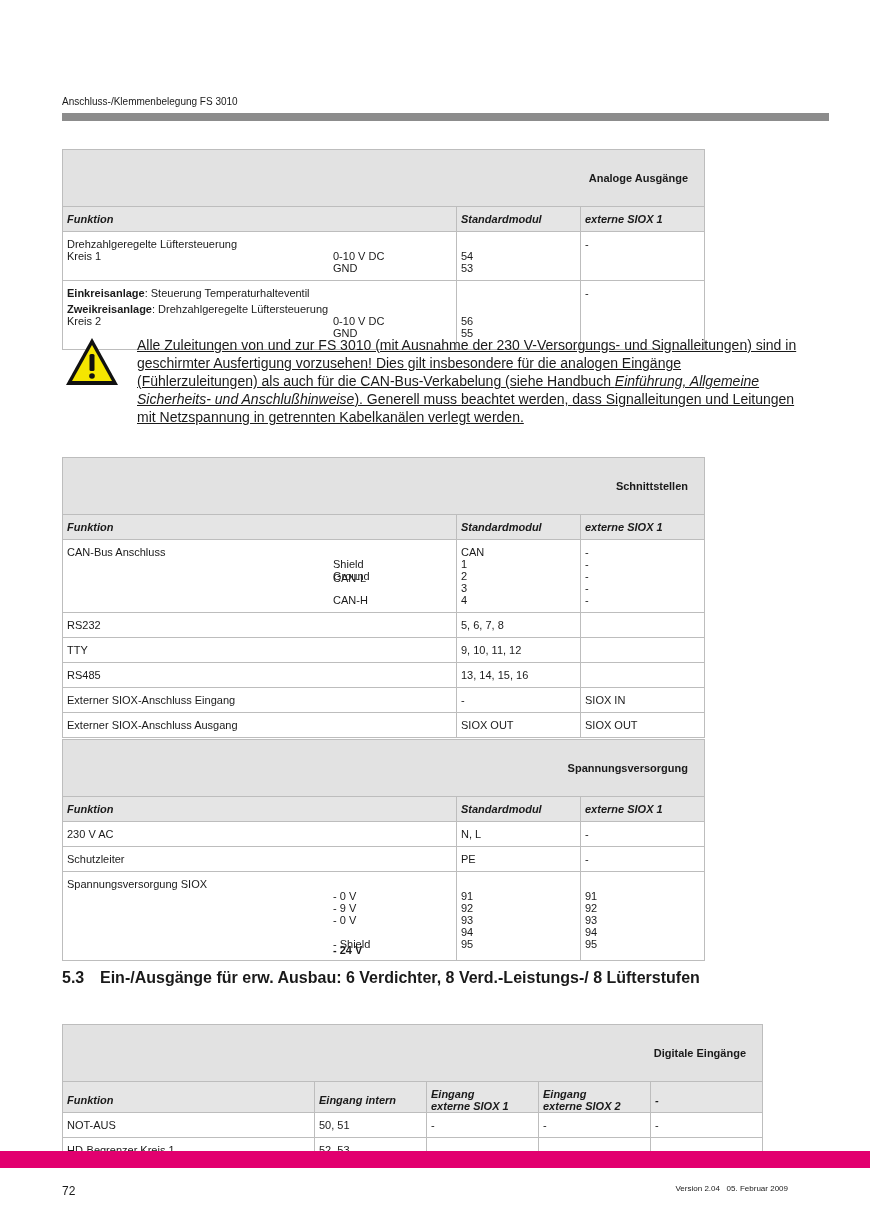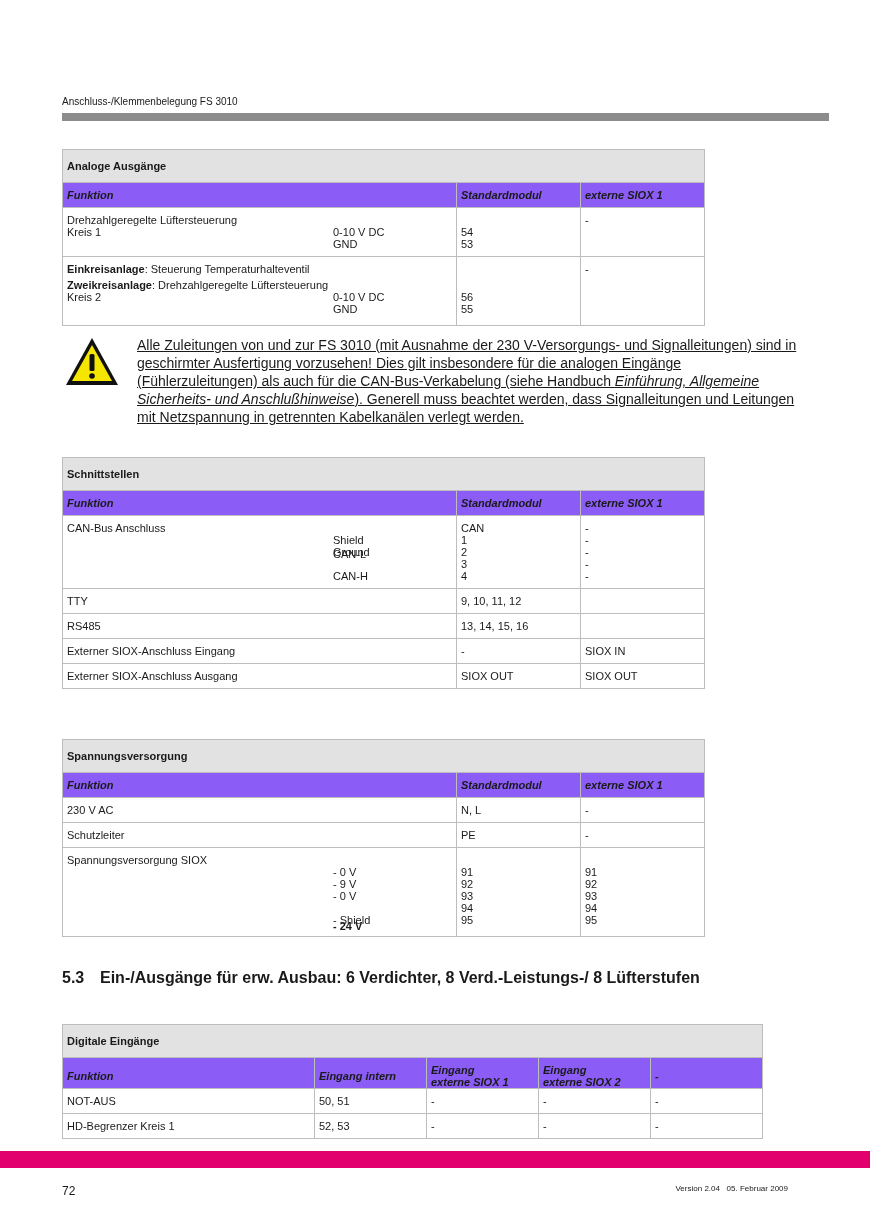--- a/index.html
+++ b/index.html
@@ -3,22 +3,22 @@
 <meta charset="utf-8">
 <style>
   html, body { margin: 0; padding: 0; background: #ffffff; }
   body { width: 870px; height: 1230px; position: relative; overflow: hidden;
          font-family: "Liberation Sans", sans-serif; color: #1a1a1a; }
   .running-head { position: absolute; left: 62px; top: 96px; font-size: 10px; }
   .head-bar { position: absolute; left: 62px; top: 113px; width: 767px; height: 8px; background: #8c8c8c; }
 
   table.tbl { position: absolute; left: 62px; border-collapse: collapse; font-size: 11px; }
   table.tbl td, table.tbl th { border: 1px solid #bdbdbd; padding: 0 4px; vertical-align: top; text-align: left; }
-  table.tbl th.caption { background: #e2e2e2; font-weight: bold; text-align: left; height: 24px; vertical-align: middle; padding: 4px; }
-  table.tbl th.colhead { background: #8b5cf6; font-weight: bold; font-style: italic; height: 24px; vertical-align: middle; }
+  table.tbl th.caption { background: #e2e2e2; font-weight: bold; text-align: right; height: 24px; vertical-align: middle; padding: 16px; }
+  table.tbl th.colhead { background: #e5e5e5; font-weight: bold; font-style: italic; height: 24px; vertical-align: middle; }
   table.tbl td.single { height: 24px; vertical-align: middle; }
   .c-func { width: 385px; }
   .c-std { width: 115px; }
   .c-ext { width: 115px; }
   .func-cell { position: relative; }
   .sub { position: absolute; left: 230px; padding-left: 40px; }
   .multi { padding-top: 6px !important; padding-bottom: 4px !important; line-height: 12px; }
   .ln { display: block; height: 12px; }
   .gap { display: block; height: 4px; }
 
@@ -123,20 +123,25 @@
       <span class="ln">3</span>
       <span class="ln">4</span>
     </td>
     <td class="multi">
       <span class="ln">-</span>
       <span class="ln">-</span>
       <span class="ln">-</span>
       <span class="ln">-</span>
       <span class="ln">-</span>
     </td>
+  </tr>
+  <tr>
+    <td class="single">RS232</td>
+    <td class="single">5, 6, 7, 8</td>
+    <td class="single"></td>
   </tr>
   <tr>
     <td class="single">TTY</td>
     <td class="single">9, 10, 11, 12</td>
     <td class="single"></td>
   </tr>
   <tr>
     <td class="single">RS485</td>
     <td class="single">13, 14, 15, 16</td>
     <td class="single"></td>

